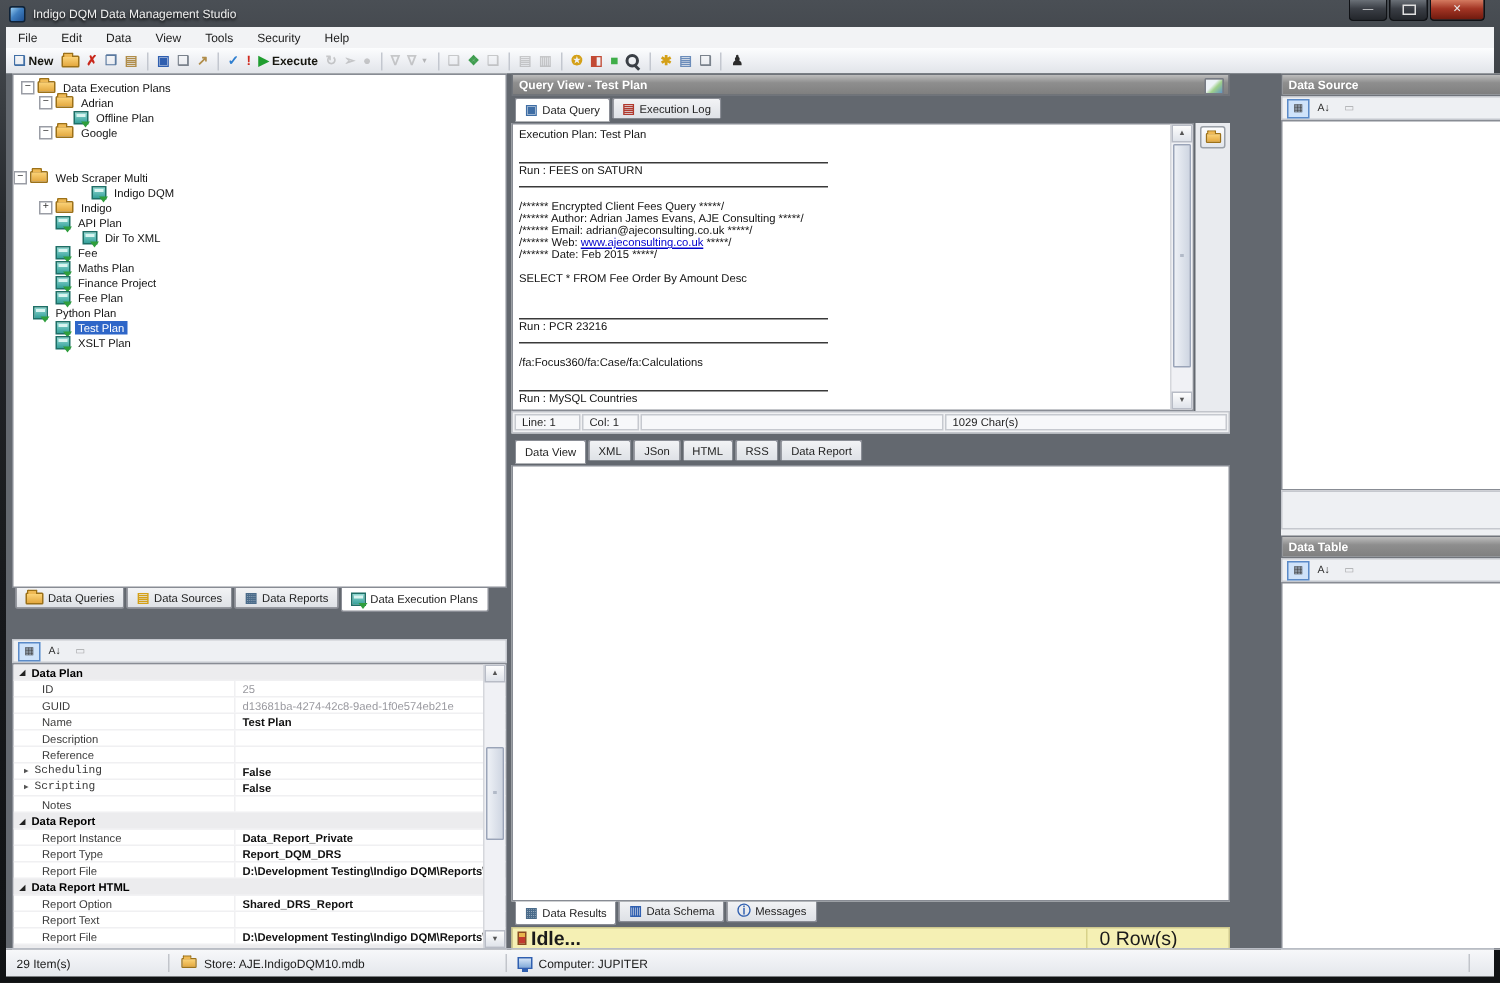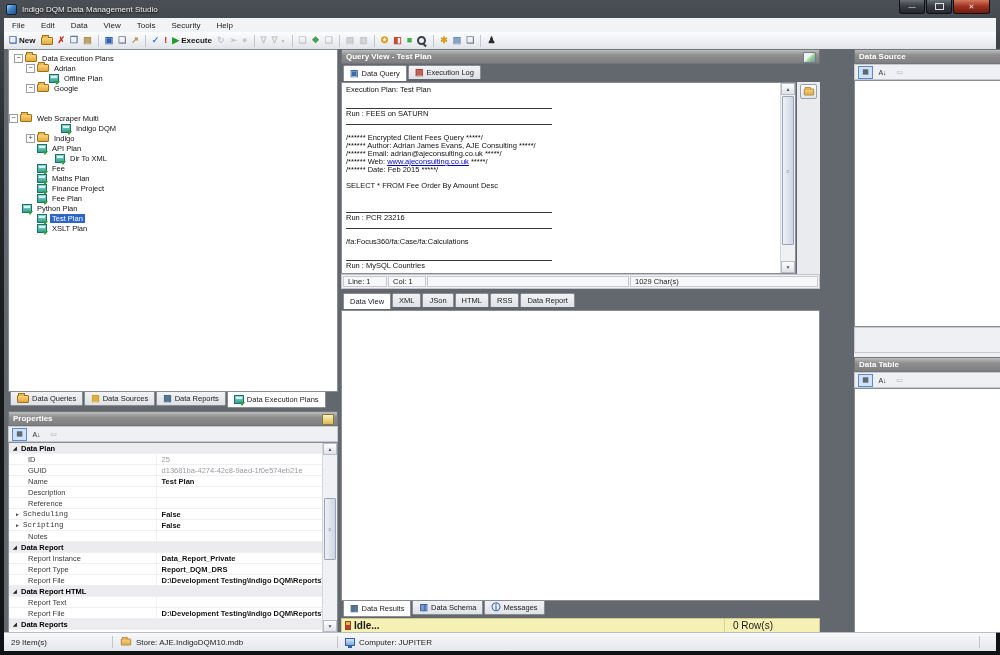--- a/index.html
+++ b/index.html
@@ -122,21 +122,21 @@
     border:1px solid #c2c5cb;display:flex;align-items:center;font-size:7.5px;color:#222;box-sizing:border-box;padding:0 1px;gap:1px;}
   .scell{height:11px;border:1px solid #c6c9cf;background:#f7f8fa;display:flex;align-items:center;
     padding:0 4px;box-sizing:border-box;white-space:nowrap;}
   .scell.spacer{flex:1;}
   .scell.chars{width:188px;}
   
   .res-tabs{position:absolute;left:0;top:244px;right:0;height:17px;}
   .res-body{position:absolute;left:0;top:261px;right:0;height:291px;background:#fff;border:1px solid #888c94;box-sizing:border-box;}
   .bottom-tabs{position:absolute;left:0;top:552px;right:0;height:17px;}
   .res-status{position:absolute;left:0;top:569px;right:0;height:15px;background:#f5f0b4;
-    border:1px solid #cfc98e;box-sizing:border-box;display:flex;align-items:center;font-size:10px;gap:3px;padding-left:3px;}
+    border:1px solid #cfc98e;box-sizing:border-box;display:flex;align-items:center;font-size:13px;gap:3px;padding-left:3px;}
   .res-status .state{font-weight:bold;color:#1a1a1a;}
   .rows-cell{position:absolute;left:382px;right:0;top:0;bottom:0;border-left:1px solid #d8d28a;
     display:flex;align-items:center;padding-left:8px;color:#1a1a1a;}
   
   .ds-toolbar{top:15px;}
   .ds-body{position:absolute;left:0;top:31px;right:0;height:247px;background:#fff;border:1px solid #888c94;box-sizing:border-box;}
   .ds-desc{position:absolute;left:0;top:278px;right:0;height:26px;background:#eef0f3;border:1px solid #c5c8ce;box-sizing:border-box;}
   .dt-header{position:absolute;left:0;top:308px;right:0;}
   .dt-toolbar{top:323px;}
   .dt-body{position:absolute;left:0;top:339px;right:0;bottom:0;background:#fff;border:1px solid #888c94;box-sizing:border-box;}
@@ -372,24 +372,20 @@
           </div>
           <div class="tab bottom">
             <span class="glyph-icon" style="color: rgb(74, 107, 138);">▦</span>
             <span class="tab-label">Data Reports</span>
           </div>
           <div class="tab bottom active">
             <span class="icon-plan"></span>
             <span class="tab-label">Data Execution Plans</span>
           </div>
         </div>
-      <div class="panel-header props-header">
-        <span>Properties</span>
-        <span class="hdr-icon"></span>
-      </div>
       <div class="small-toolbar props-toolbar">
         <span class="pg-btn sel">▦</span>
         <span class="pg-btn">A↓</span>
         <span class="pg-btn disabled">▭</span>
       </div>
       <div class="props-grid">
         <div id="props-rows">
             <div class="prow cat">
               <span class="cat-arrow">◢</span>
               <span class="cat-label">Data Plan</span>
@@ -462,20 +458,26 @@
             </div>
             <div class="prow">
               <div class="pcell plabel">
                 <span>Report File</span>
               </div>
               <div class="pcell pvalue boldv">D:\Development Testing\Indigo DQM\Reports\</div>
             </div>
             <div class="prow cat">
               <span class="cat-arrow">◢</span>
               <span class="cat-label">Data Report HTML</span>
+            </div>
+            <div class="prow">
+              <div class="pcell plabel">
+                <span>Report Option</span>
+              </div>
+              <div class="pcell pvalue boldv">Shared_DRS_Report</div>
             </div>
             <div class="prow">
               <div class="pcell plabel">
                 <span>Report Text</span>
               </div>
               <div class="pcell pvalue"></div>
             </div>
             <div class="prow">
               <div class="pcell plabel">
                 <span>Report File</span>

